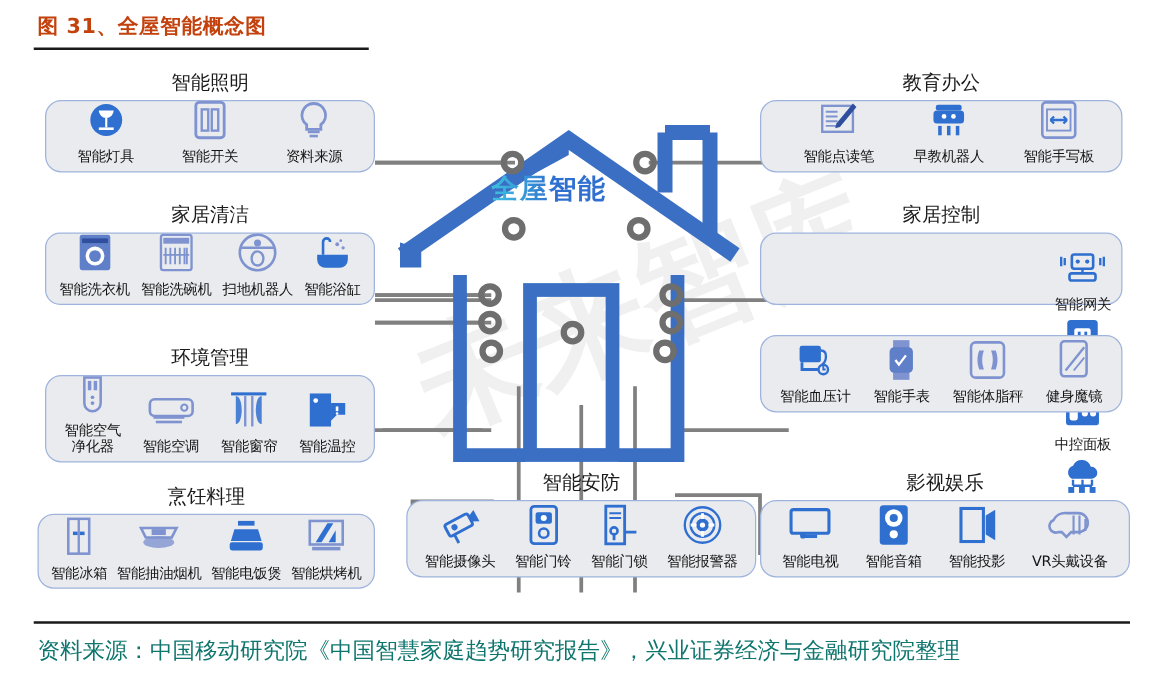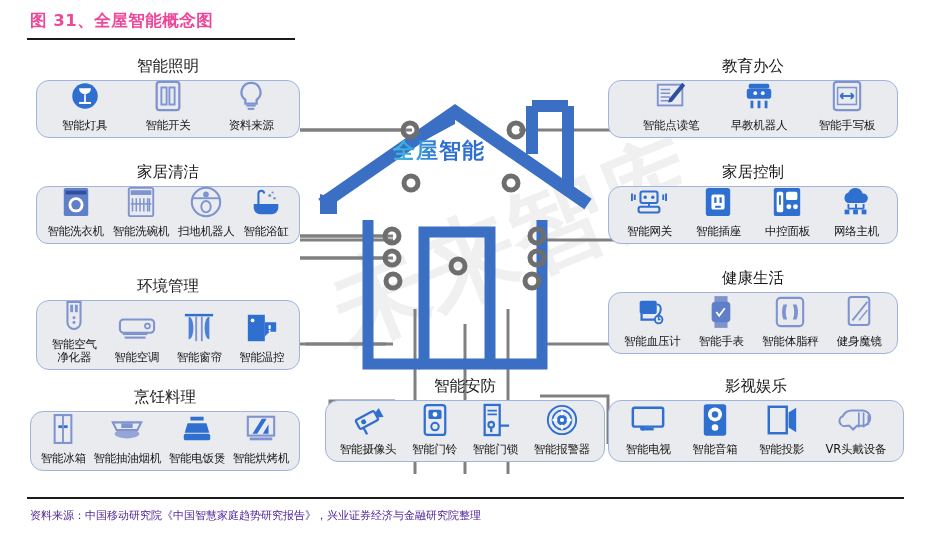--- a/index.html
+++ b/index.html
@@ -7,36 +7,36 @@
     width: 931px; height: 543px;
     background: #ffffff;
     font-family: "DejaVu Sans", "Liberation Sans", sans-serif;
     overflow: hidden;
   }
   #root { position: relative; width: 931px; height: 543px; background:#fff; }
 
   
   .fig-title {
     position: absolute; left: 30px; top: 10px;
-    font-size: 16.5px; font-weight: bold; color: #ec4899;
+    font-size: 16.5px; font-weight: bold; color: #c2410c;
     letter-spacing: .5px; white-space: nowrap;
   }
   .title-rule {
     position: absolute; left: 27px; top: 38px; width: 268px; height: 2px;
     background: #1a1a1a;
   }
 
   
   .foot-rule {
     position: absolute; left: 27px; top: 497px; width: 877px; height: 2px;
     background: #1a1a1a;
   }
   .source-note {
     position: absolute; left: 30px; top: 508px;
-    font-size: 11px; color: #4c1d95; white-space: nowrap;
+    font-size: 18px; color: #0f766e; white-space: nowrap;
     font-family: "DejaVu Serif", "Liberation Serif", serif;
   }
 
   
   #canvas { position:absolute; left:0; top:44px; width:931px; height:450px; }
   #wires  { position:absolute; left:0; top:0; width:931px; height:450px; }
   .watermark { position:absolute; left:0; top:0; width:931px; height:450px; pointer-events:none; }
 
   
   .group { position: absolute; }
@@ -390,21 +390,21 @@
                 <path d="M10 18l3-3M10 18l3 3M24 18l-3-3M24 18l-3 3" stroke="#2f6fd0" stroke-width="2" fill="none"></path>
               </svg>
           </div>
           <div class="lbl">智能手写板</div>
         </div>
       </div>
     </div>
 
     <div class="group" style="left:608px; top:118px; width:290px;">
       <div class="group-title">家居控制</div>
-      <div class="panel" style="height:58px;">
+      <div class="panel" style="height:58px;flex-direction:column;">
         <div class="cell">
           <div class="ico">
             <svg width="36" height="30" viewBox="0 0 38 30">
                 <rect x="10" y="4" width="18" height="12" rx="2" fill="none" stroke="#2f6fd0" stroke-width="2.2"></rect>
                 <circle cx="15" cy="10" r="1.8" fill="#2f6fd0"></circle>
                 <circle cx="23" cy="10" r="1.8" fill="#2f6fd0"></circle>
                 <rect x="8" y="20" width="22" height="6" rx="2" fill="none" stroke="#2f6fd0" stroke-width="2.2"></rect>
                 <g stroke="#2f6fd0" stroke-width="2">
                   <path d="M4 7v6M1 6v8M34 7v6M37 6v8"></path>
                 </g>
@@ -449,21 +449,20 @@
                 <rect x="16" y="24" width="5" height="5" fill="#2f6fd0"></rect>
                 <rect x="25" y="24" width="5" height="5" fill="#2f6fd0"></rect>
               </svg>
           </div>
           <div class="lbl">网络主机</div>
         </div>
       </div>
     </div>
 
     <div class="group" style="left:608px; top:224px; width:290px;">
-      <div class="group-title">健康生活</div>
       <div class="panel" style="height:62px;">
         <div class="cell">
           <div class="ico">
             <svg width="36" height="32" viewBox="0 0 38 32">
                 <rect x="6" y="4" width="18" height="14" rx="2" fill="#2f6fd0"></rect>
                 <path d="M24 8c6 0 5 9 1 12" fill="none" stroke="#2f6fd0" stroke-width="2"></path>
                 <path d="M8 18v6h14" fill="none" stroke="#2f6fd0" stroke-width="2.4"></path>
                 <circle cx="26" cy="24" r="4" fill="none" stroke="#2f6fd0" stroke-width="2"></circle>
                 <path d="M26 21v3h2" stroke="#2f6fd0" stroke-width="1.6" fill="none"></path>
               </svg>

